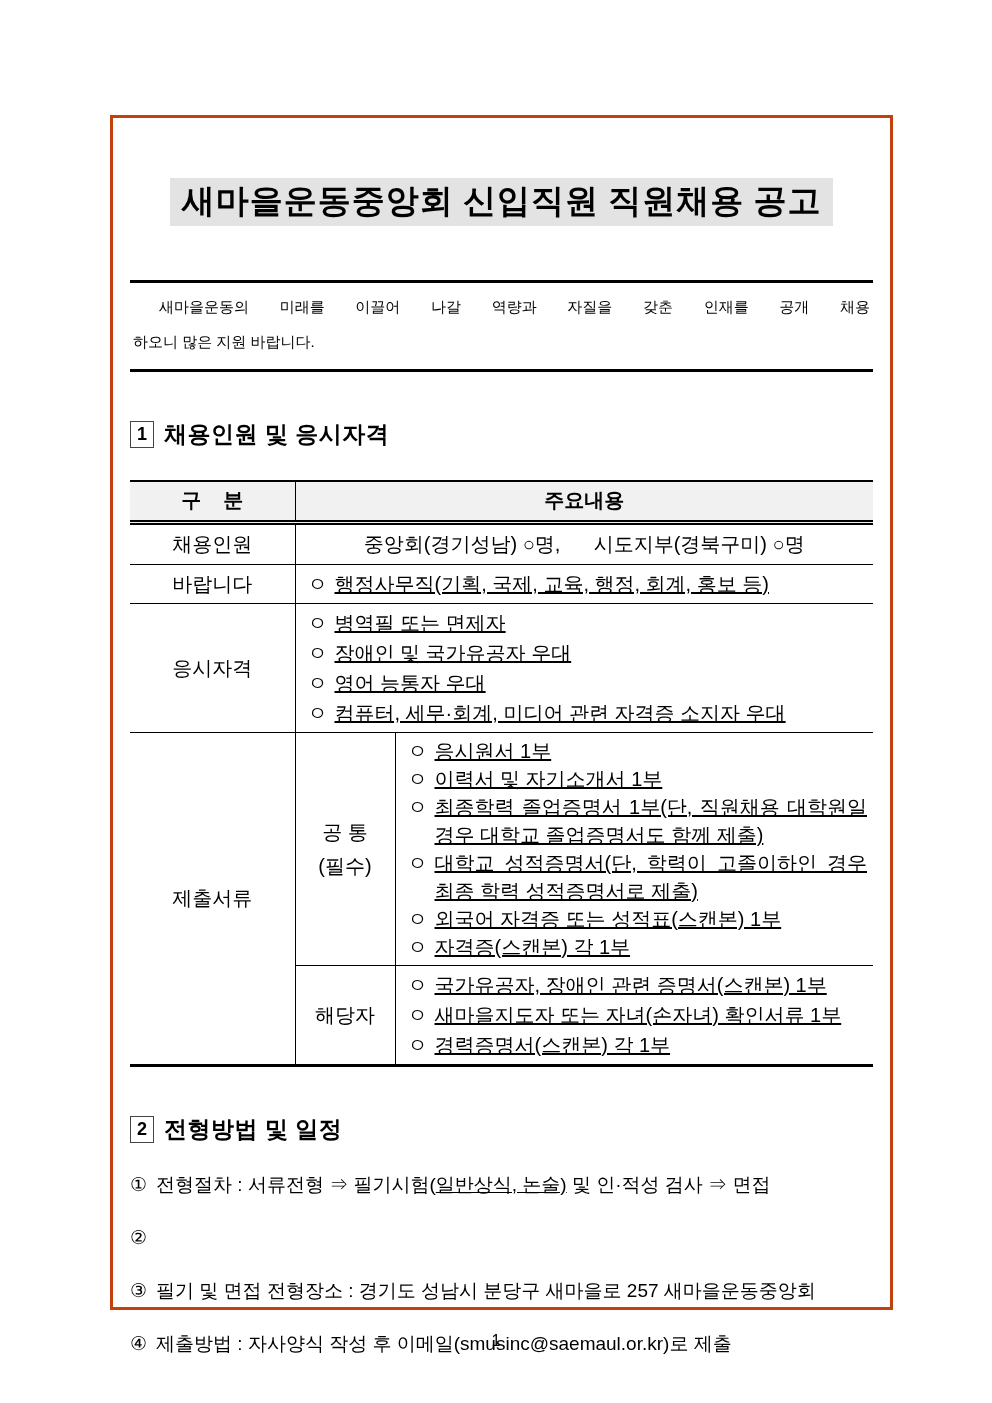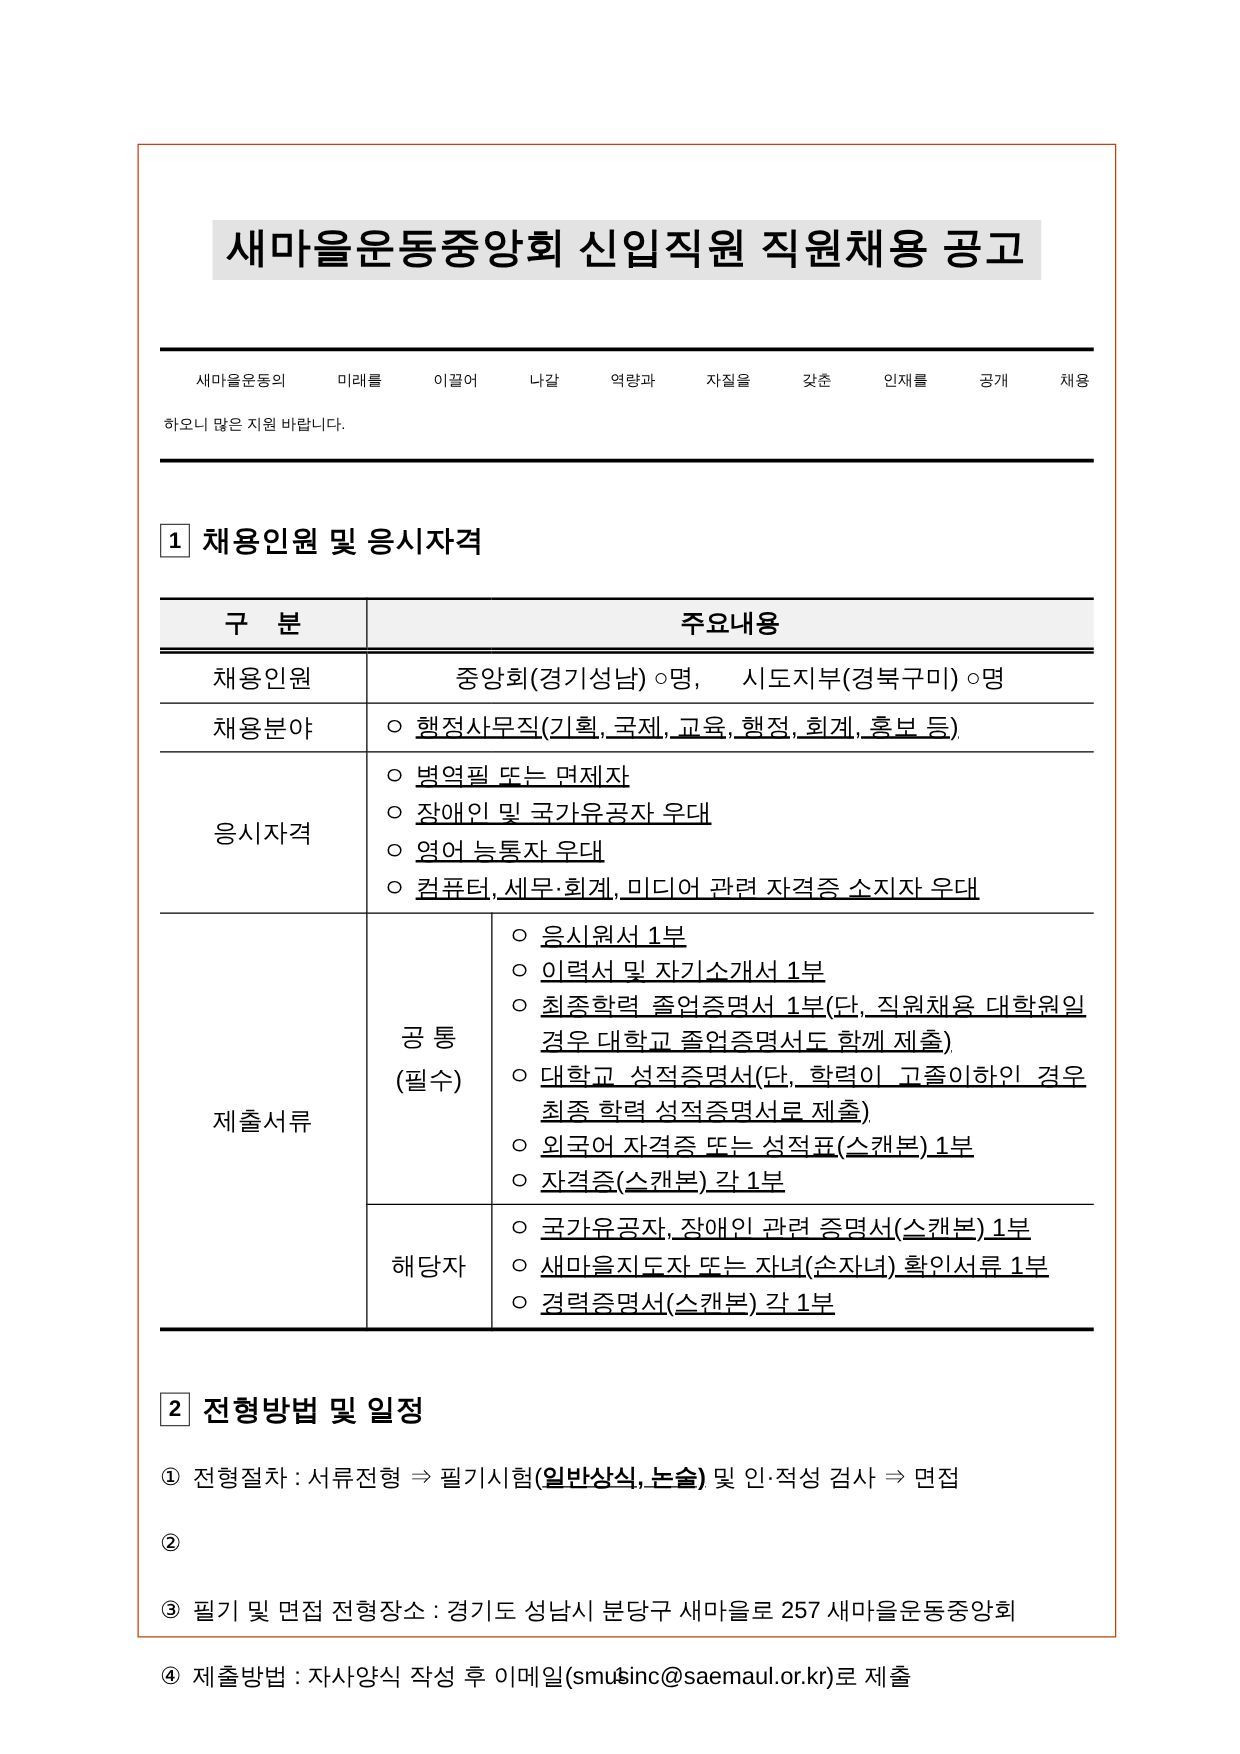--- a/index.html
+++ b/index.html
@@ -3,32 +3,32 @@
 <meta charset="utf-8">
 <style>
   * { margin:0; padding:0; box-sizing:border-box; }
   html,body { background:#ffffff; }
   body {
     width:992px; height:1403px; position:relative;
     font-family:"Liberation Sans", sans-serif; color:#000;
   }
   .frame {
     position:absolute; left:110px; top:115px; width:783px; height:1195px;
-    border:1px solid #c2410c; background:#fff;
+    border:3px solid #c2410c; background:#fff;
   }
   .title-wrap { margin-top:60px; text-align:center; }
   .doc-title {
     display:inline-block; background:#e3e3e3; color:#000;
     font-family:"Liberation Serif", serif; font-weight:bold;
     font-size:33px; letter-spacing:1px; padding:4px 12px; line-height:1.2;
   }
   .content { margin:0 17px; }
   .intro {
     margin-top:54px; border-top:3px solid #000; border-bottom:3px solid #000;
-    padding:6px 3px 10px 3px; font-size:12px; line-height:35px;
+    padding:6px 3px 10px 3px; font-size:15px; line-height:35px;
   }
   .intro-l1 { text-indent:26px; text-align:justify; text-align-last:justify; }
   .intro-l2 { text-align:left; }
   .sec-heading { margin-top:47px; display:flex; align-items:center; }
   .sec-num {
     border:1px solid #444; font-size:18px; line-height:25px;
     padding:0 6px; margin-right:10px; font-weight:bold;
   }
   .sec-title { font-size:23px; font-weight:bold; letter-spacing:0.5px; }
   table.main {
@@ -52,21 +52,21 @@
   td.h-common { height:226px; }
   td.h-appl { height:88px; }
   .bi { display:flex; text-align:left; }
   .bi .b { flex:none; width:27px; }
   .bi .t { flex:1; text-align:justify;text-decoration:underline; }
   .lh30 .bi { line-height:30px; }
   .lh28 .bi { line-height:28px; }
   .sec2-items { margin-top:8px; }
   .s2item { display:flex; margin-top:26px; font-size:19px; line-height:27px; }
   .s2item .inum { flex:none; margin-right:9px; }
-  .emph { font-weight:bold; text-decoration:underline; }
+  .emph { font-weight:normal; text-decoration:underline; }
   .page-num {
     position:absolute; top:1332px; left:0; width:100%;
     text-align:center; font-size:16px;
   }
 </style>
 </head>
 <body>
 
 <div class="frame">
 
@@ -95,21 +95,21 @@
       <tbody>
           <tr class="thead">
         <td>구    분</td>
         <td colspan="2">주요내용</td>
       </tr>
       <tr>
         <td class="label-cell">채용인원</td>
         <td colspan="2" class="center-cell">중앙회(경기성남) ○명,      시도지부(경북구미) ○명</td>
       </tr>
       <tr>
-        <td class="label-cell">채용분야</td>
+        <td class="label-cell">바랍니다</td>
         <td colspan="2" class="items-cell h-field lh30">
           <div class="bi">
             <span class="b">ㅇ</span>
             <span class="t">행정사무직(기획, 국제, 교육, 행정, 회계, 홍보 등)</span>
           </div>
         </td>
       </tr>
       <tr>
         <td class="label-cell">응시자격</td>
         <td colspan="2" class="items-cell h-qual lh30">

